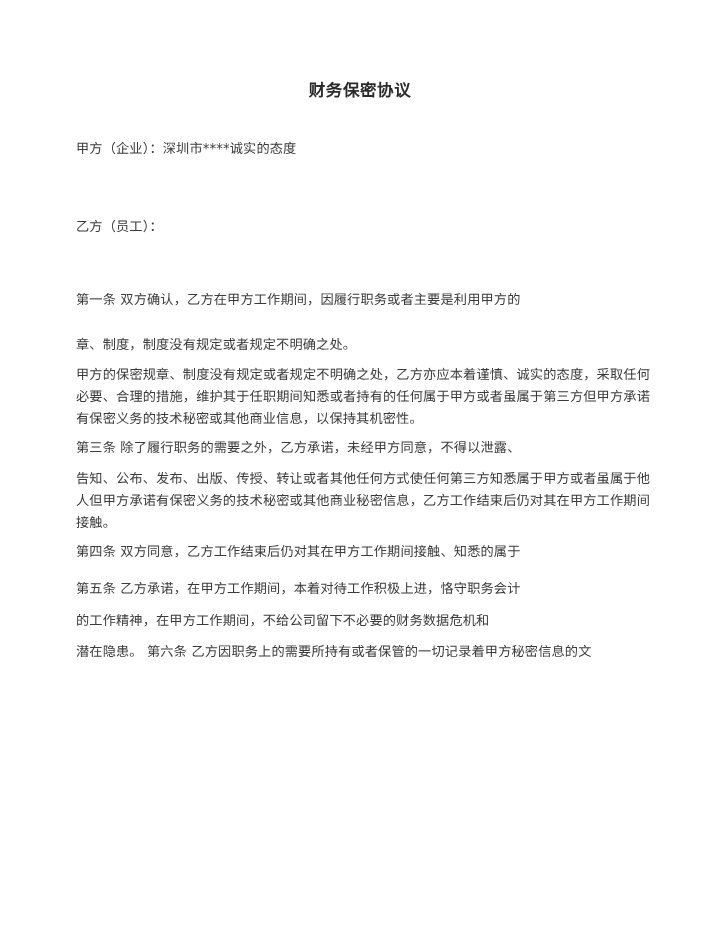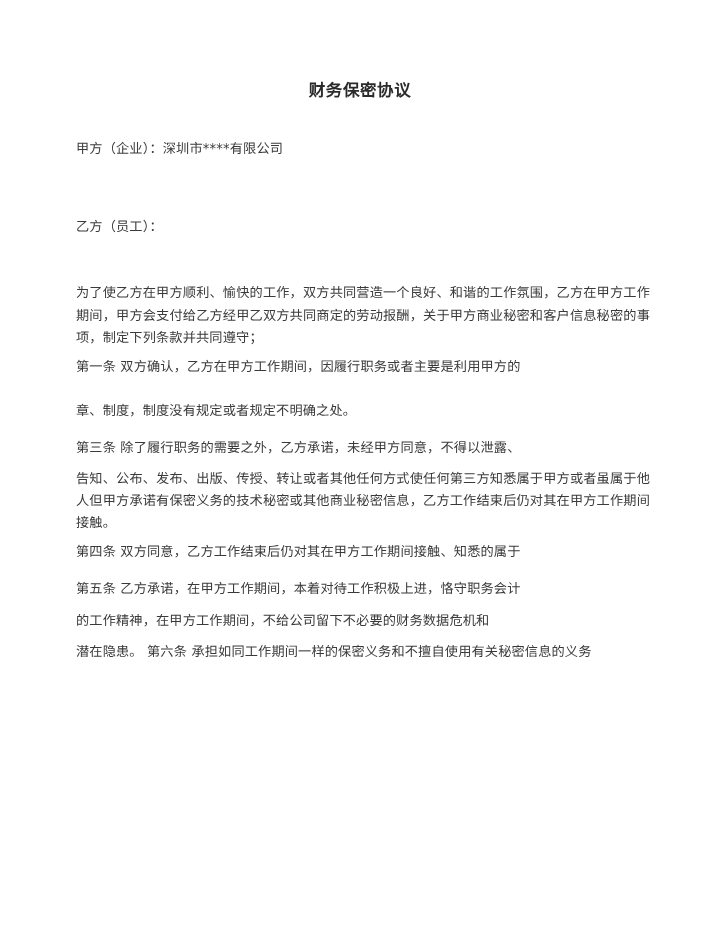--- a/index.html
+++ b/index.html
@@ -55,54 +55,54 @@
 </style>
 </head>
 <body>
 
 <div class="page">
 
   <div class="doc-title">财务保密协议</div>
 
   <div class="body-area">
 
-    <p class="para">甲方（企业）：深圳市****有限公司</p>
+    <p class="para">甲方（企业）：深圳市****诚实的态度</p>
     <div class="sp-56"></div>
 
     <p class="para">乙方（员工）：</p>
     <div class="sp-44"></div>
 
-    <p class="para">为了使乙方在甲方顺利、愉快的工作，双方共同营造一个良好、和谐的工作氛围，乙方在甲方工作期间，甲方会支付给乙方经甲乙双方共同商定的劳动报酬，关于甲方商业秘密和客户信息秘密的事项，制定下列条款并共同遵守；</p>
     <div class="sp-7"></div>
 
     <p class="para">第一条 双方确认，乙方在甲方工作期间，因履行职务或者主要是利用甲方的</p>
     <div class="sp-7"></div>
 
     <div class="sp-7"></div>
 
     <div class="sp-8"></div>
 
     <p class="para">章、制度，制度没有规定或者规定不明确之处。</p>
     <div class="sp-8"></div>
 
+    <p class="para">甲方的保密规章、制度没有规定或者规定不明确之处，乙方亦应本着谨慎、诚实的态度，采取任何必要、合理的措施，维护其于任职期间知悉或者持有的任何属于甲方或者虽属于第三方但甲方承诺有保密义务的技术秘密或其他商业信息，以保持其机密性。</p>
     <div class="sp-7"></div>
 
     <p class="para">第三条 除了履行职务的需要之外，乙方承诺，未经甲方同意，不得以泄露、</p>
     <div class="sp-8"></div>
 
     <p class="para">告知、公布、发布、出版、传授、转让或者其他任何方式使任何第三方知悉属于甲方或者虽属于他人但甲方承诺有保密义务的技术秘密或其他商业秘密信息，乙方工作结束后仍对其在甲方工作期间接触。</p>
     <div class="sp-7"></div>
 
     <p class="para">第四条 双方同意，乙方工作结束后仍对其在甲方工作期间接触、知悉的属于</p>
     <div class="sp-8"></div>
 
     <div class="sp-7"></div>
 
     <p class="para">第五条 乙方承诺，在甲方工作期间，本着对待工作积极上进，恪守职务会计</p>
     <div class="sp-9"></div>
 
     <p class="para">的工作精神，在甲方工作期间，不给公司留下不必要的财务数据危机和</p>
     <div class="sp-9"></div>
 
-    <p class="para">潜在隐患。 第六条 承担如同工作期间一样的保密义务和不擅自使用有关秘密信息的义务</p>
+    <p class="para">潜在隐患。 第六条 乙方因职务上的需要所持有或者保管的一切记录着甲方秘密信息的文</p>
 
   </div>
 </div>
 
 </body></html>

